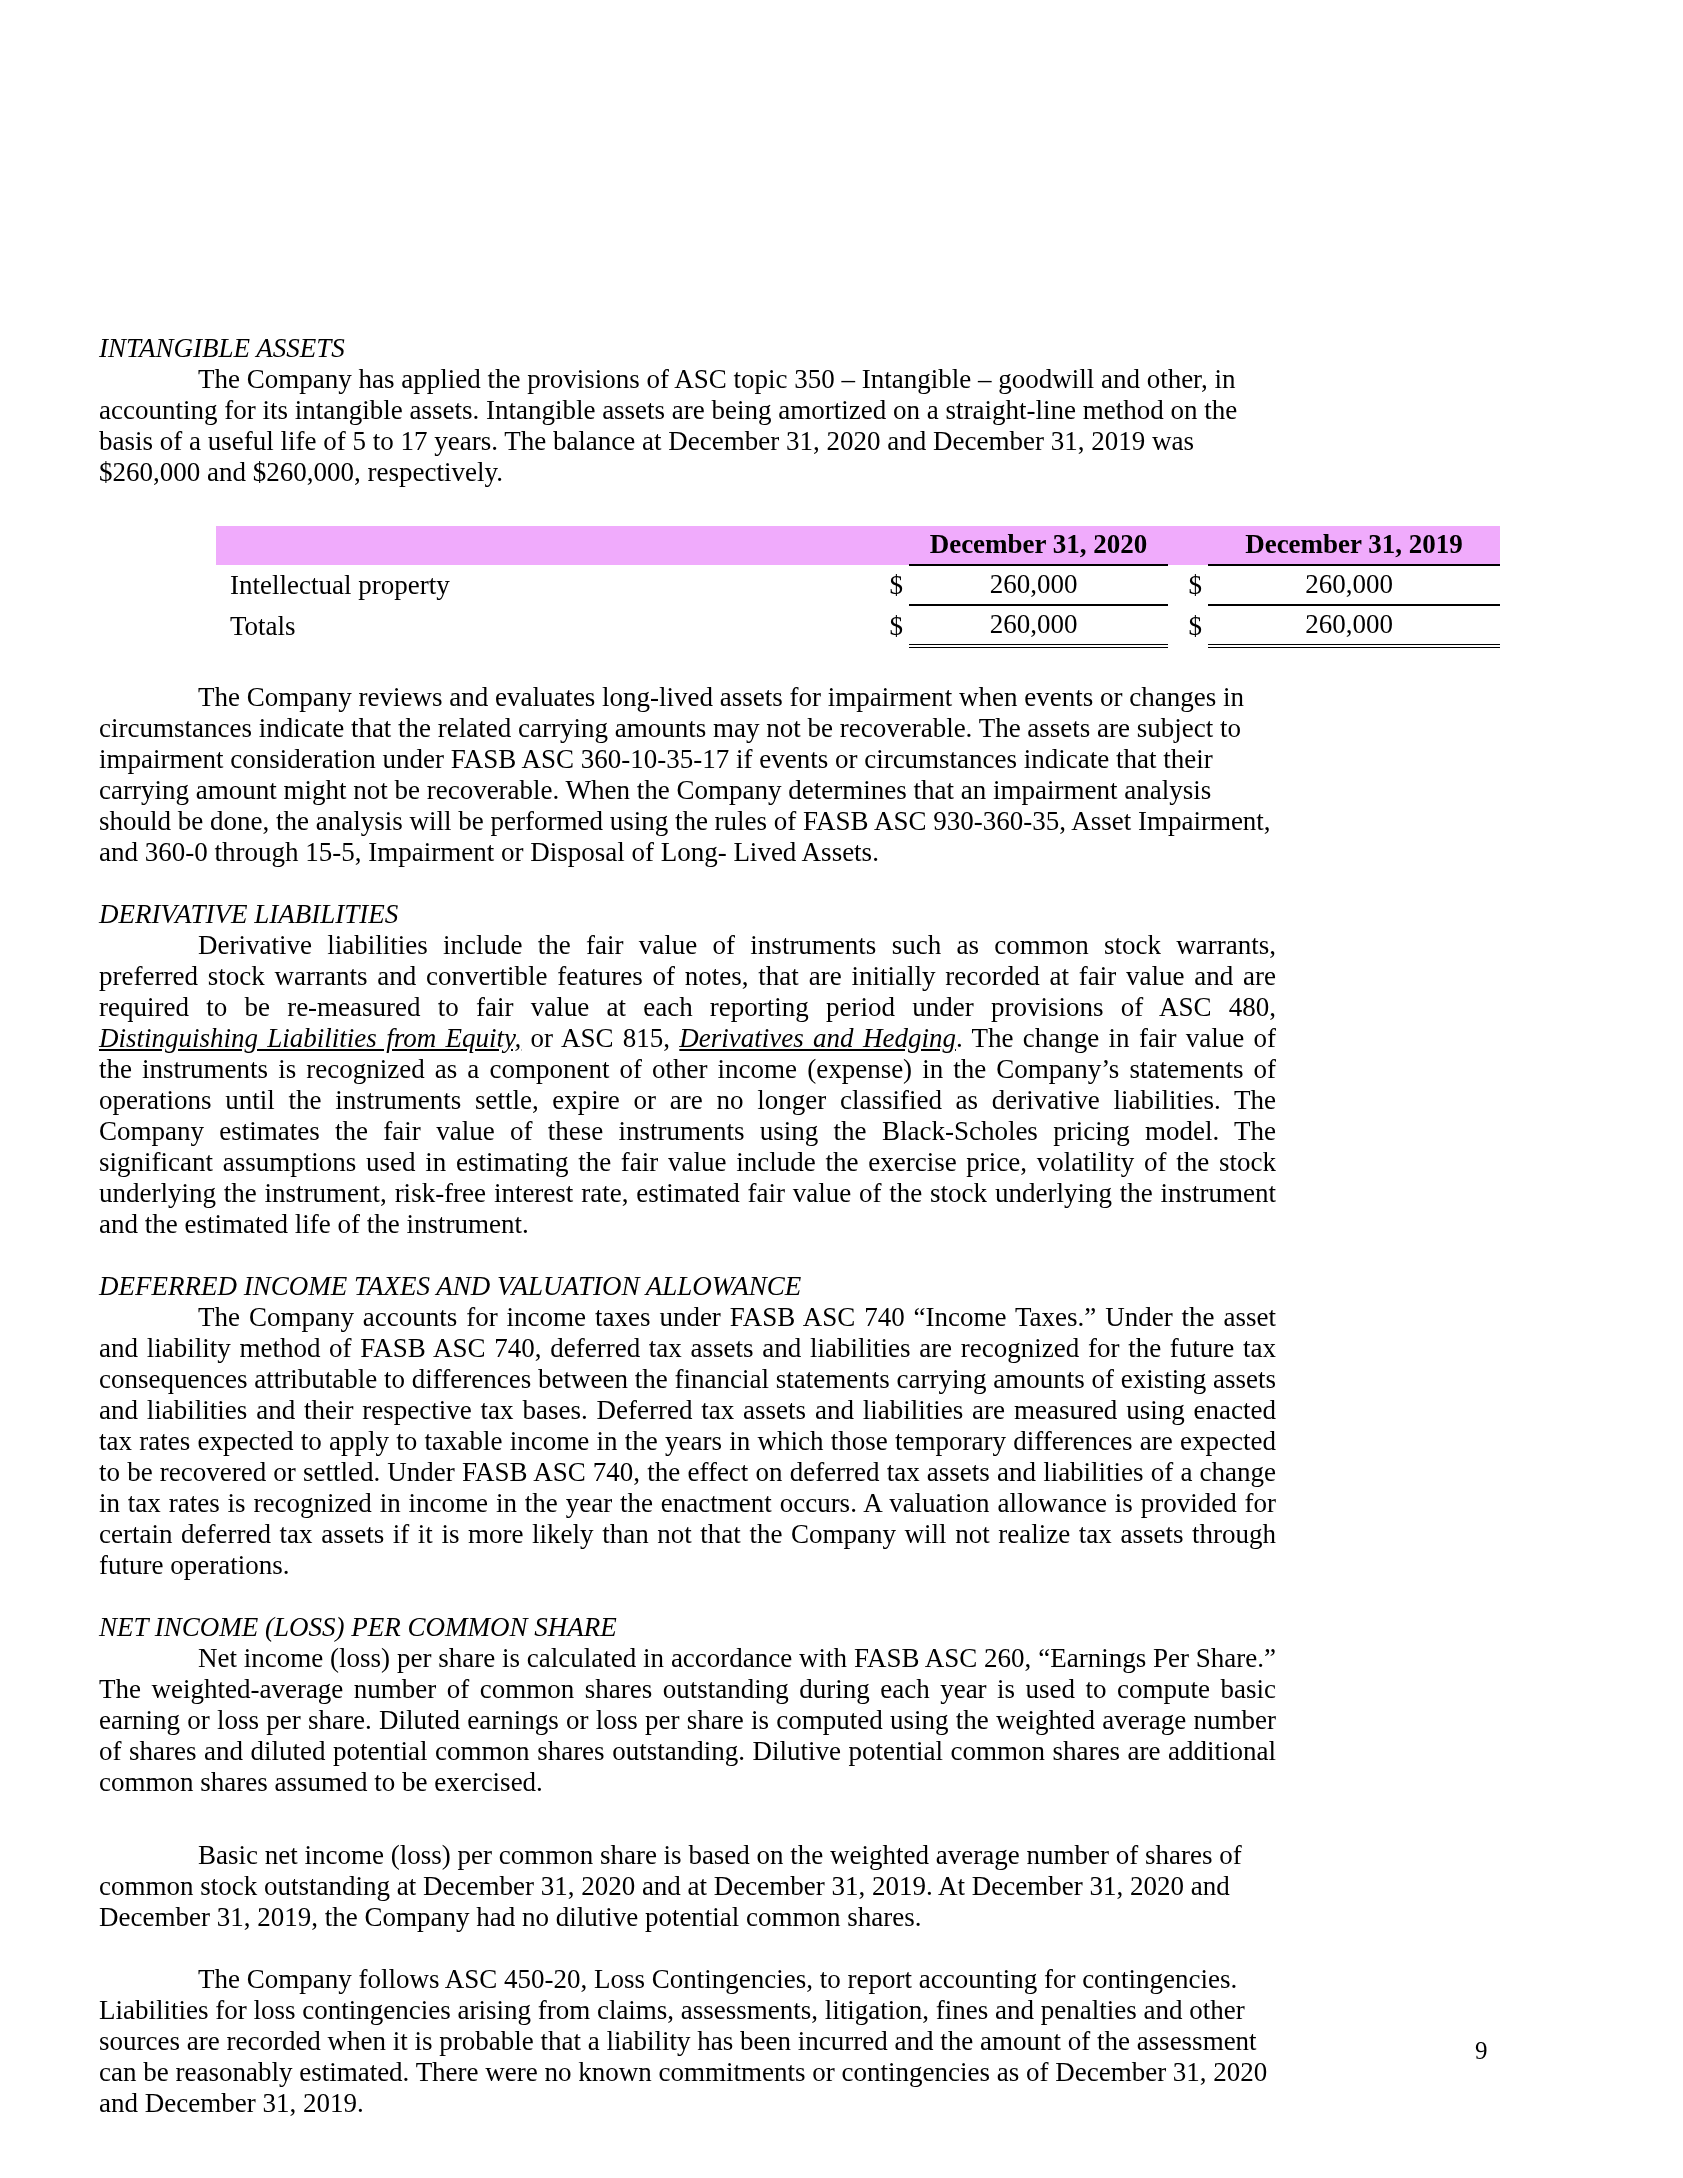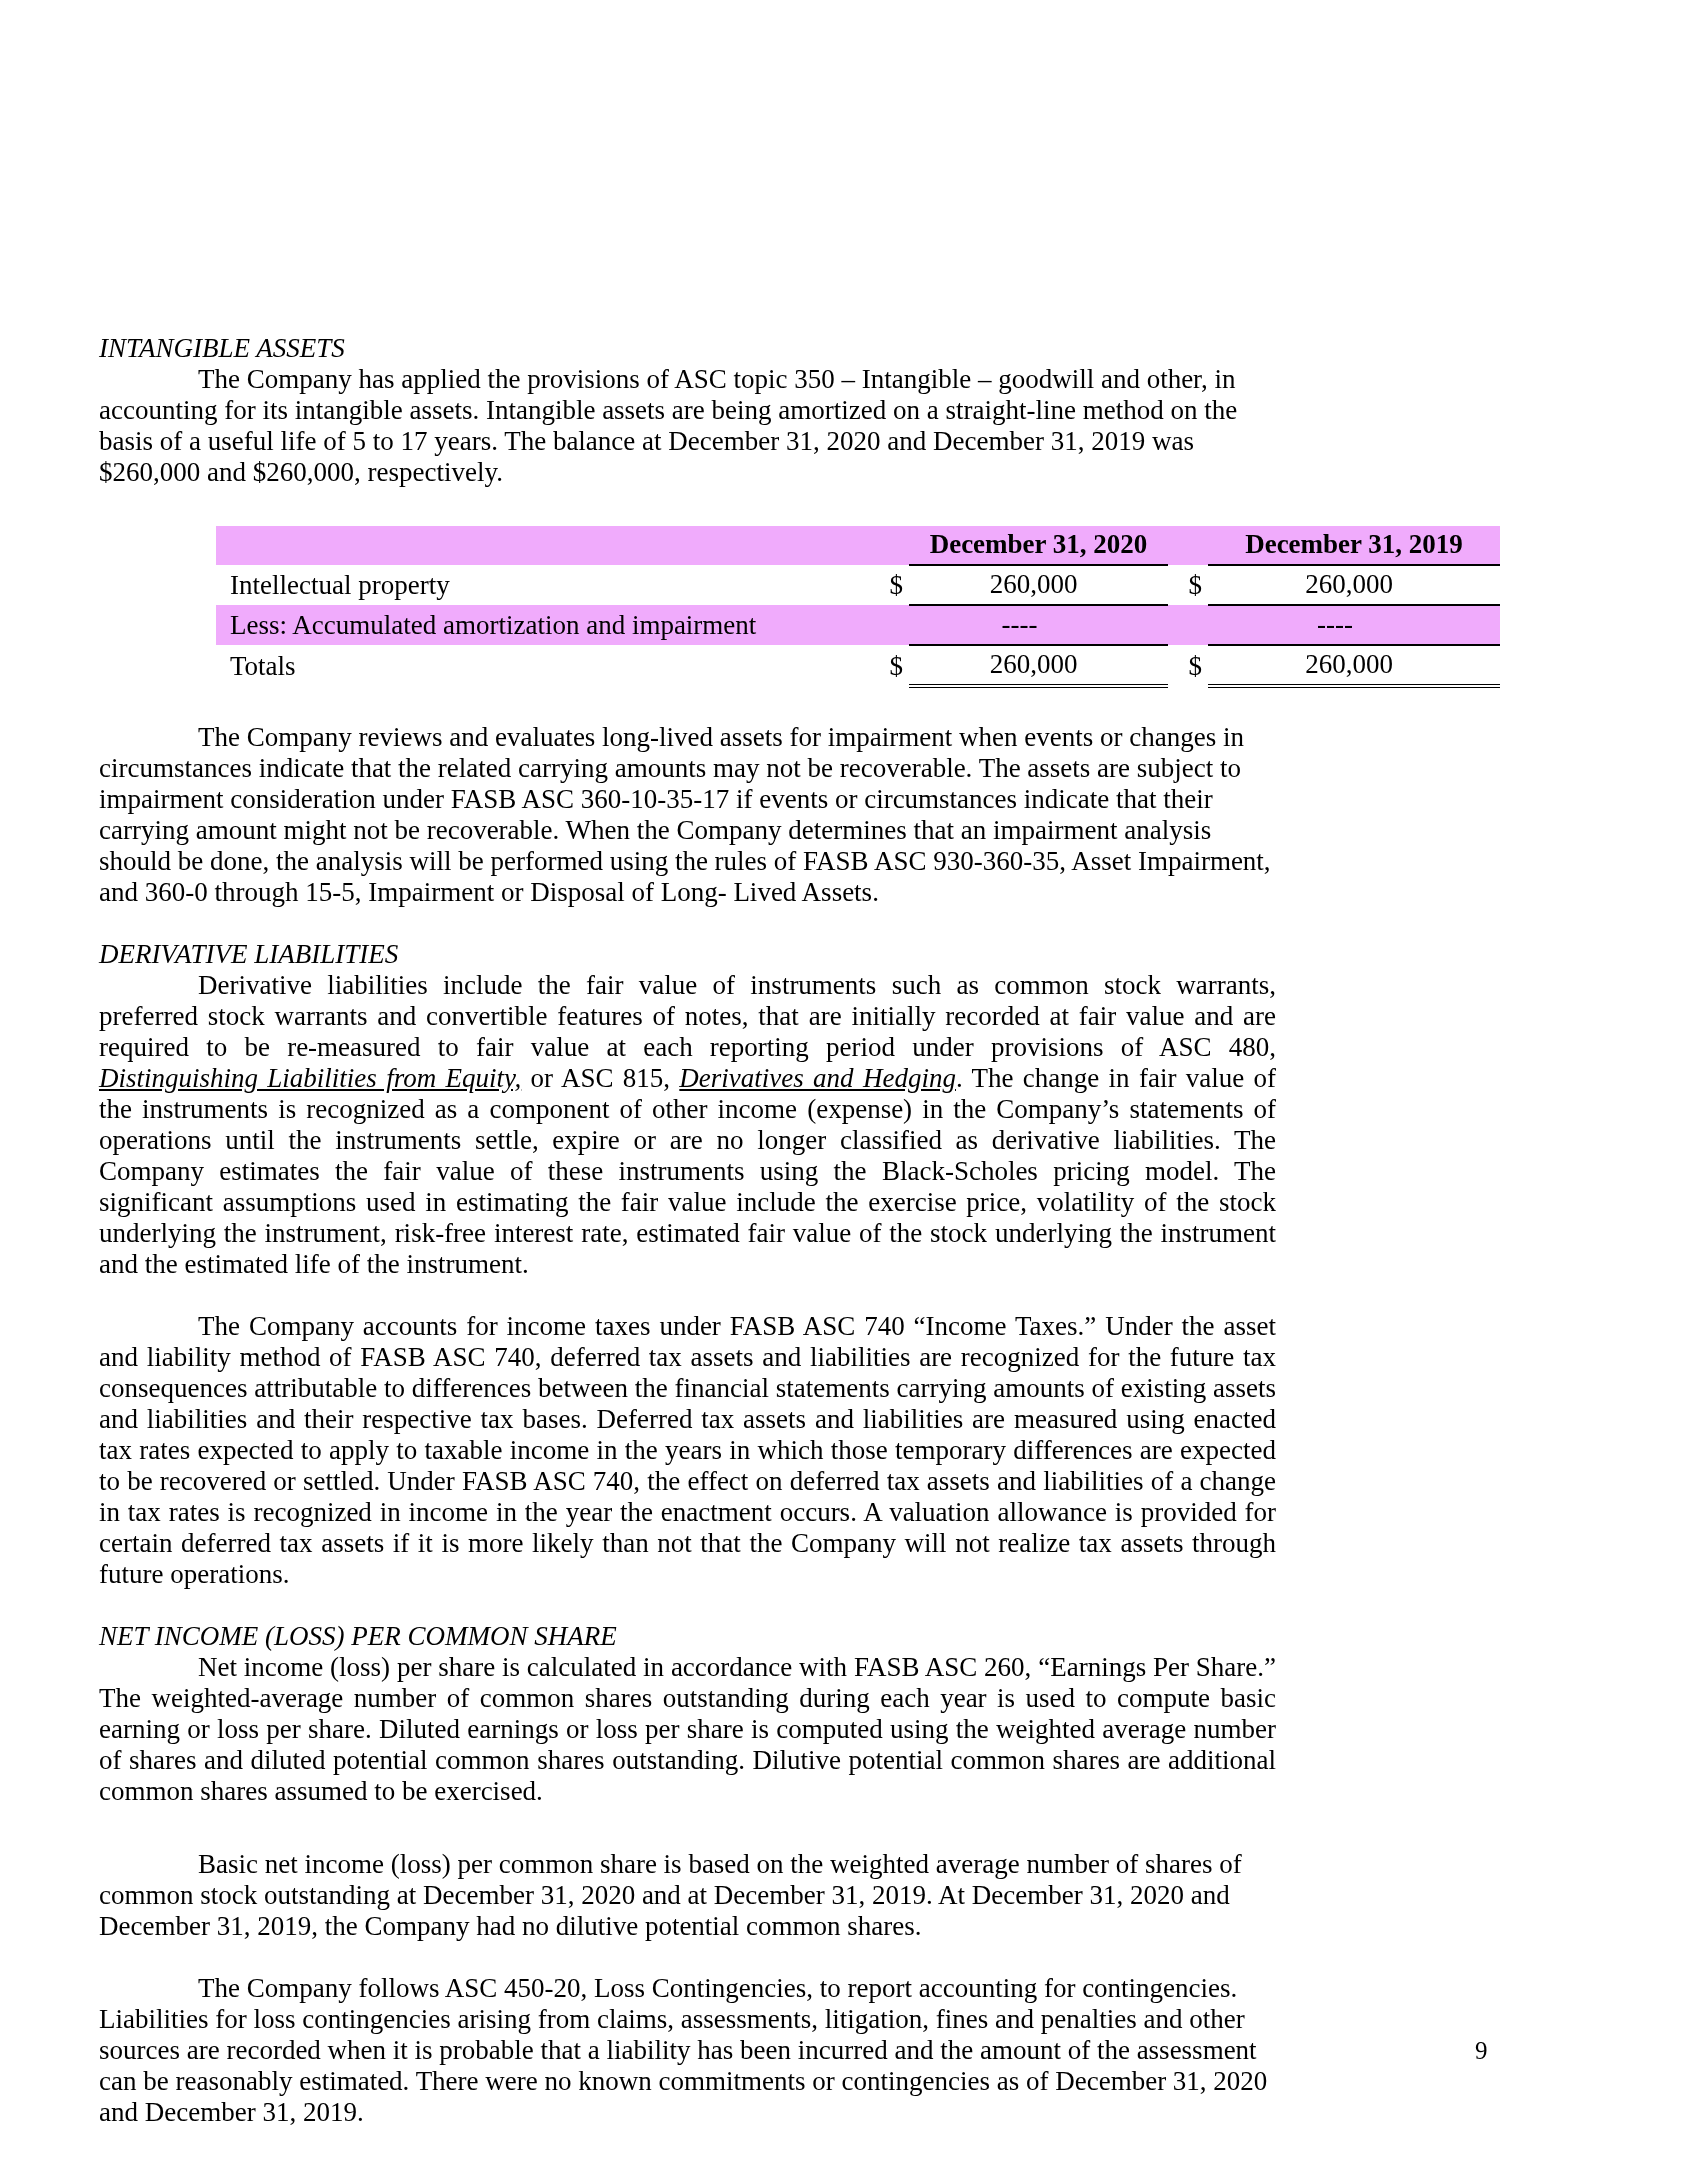--- a/index.html
+++ b/index.html
@@ -89,47 +89,41 @@
         <td class="cur"></td>
         <td class="amt hdr line">December 31, 2019</td>
       </tr>
       <tr>
         <td class="lbl">Intellectual property</td>
         <td class="cur">$</td>
         <td class="amt line">260,000</td>
         <td class="cur">$</td>
         <td class="amt line">260,000</td>
       </tr>
-      <tr class="hl">
-        <td class="lbl">Less: Accumulated amortization and impairment</td>
-        <td class="cur"></td>
-        <td class="amt dash line">----</td>
-        <td class="cur"></td>
-        <td class="amt dash line">----</td>
-      </tr>
       <tr>
         <td class="lbl">Totals</td>
         <td class="cur">$</td>
         <td class="amt dbl">260,000</td>
         <td class="cur">$</td>
         <td class="amt dbl">260,000</td>
       </tr>
     </tbody>
   </table>
 
   <div class="section" style="margin-top:0;">
     <p class="para">The Company reviews and evaluates long-lived assets for impairment when events or changes in circumstances indicate that the related carrying amounts may not be recoverable.  The assets are subject to impairment consideration under FASB ASC 360-10-35-17 if events or circumstances indicate that their carrying amount might not be recoverable.  When the Company determines that an impairment analysis should be done, the analysis will be performed using the rules of FASB ASC 930-360-35, Asset Impairment, and 360-0 through 15-5, Impairment or Disposal of Long- Lived Assets.</p>
   </div>
 
   <div class="section">
     <h2 class="heading">DERIVATIVE LIABILITIES</h2>
     <p class="para justify"><span>Derivative liabilities include the fair value of instruments such as common stock warrants, preferred stock warrants and convertible features of notes, that are initially recorded at fair value and are required to be re-measured to fair value at each reporting period under provisions of ASC 480, </span><span class="it">Distinguishing Liabilities from Equity,</span><span> or ASC 815, </span><span class="it">Derivatives and Hedging</span><span>. The change in fair value of the instruments is recognized as a component of other income (expense) in the Company’s statements of operations until the instruments settle, expire or are no longer classified as derivative liabilities. The Company estimates the fair value of these instruments using the Black-Scholes pricing model. The significant assumptions used in estimating the fair value include the exercise price, volatility of the stock underlying the instrument, risk-free interest rate, estimated fair value of the stock underlying the instrument and the estimated life of the instrument.</span></p>
   </div>
 
   <div class="section">
+    <h2 class="heading">DEFERRED INCOME TAXES AND VALUATION ALLOWANCE</h2>
     <p class="para justify">The Company accounts for income taxes under FASB ASC 740 “Income Taxes.”  Under the asset and liability method of FASB ASC 740, deferred tax assets and liabilities are recognized for the future tax consequences attributable to differences between the financial statements carrying amounts of existing assets and liabilities and their respective tax bases.  Deferred tax assets and liabilities are measured using enacted tax rates expected to apply to taxable income in the years in which those temporary differences are expected to be recovered or settled.  Under FASB ASC 740, the effect on deferred tax assets and liabilities of a change in tax rates is recognized in income in the year the enactment occurs.  A valuation allowance is provided for certain deferred tax assets if it is more likely than not that the Company will not realize tax assets through future operations.</p>
   </div>
 
   <div class="section">
     <h2 class="heading">NET INCOME (LOSS) PER COMMON SHARE</h2>
     <p class="para justify">Net income (loss) per share is calculated in accordance with FASB ASC 260, “Earnings Per Share.”  The weighted-average number of common shares outstanding during each year is used to compute basic earning or loss per share.  Diluted earnings or loss per share is computed using the weighted average number of shares and diluted potential common shares outstanding.  Dilutive potential common shares are additional common shares assumed to be exercised.</p>
     <p class="para">Basic net income (loss) per common share is based on the weighted average number of shares of common stock outstanding at December 31, 2020 and at December 31, 2019.  At December 31, 2020 and December 31, 2019, the Company had no dilutive potential common shares.</p>
   </div>
 
   <div class="section">

